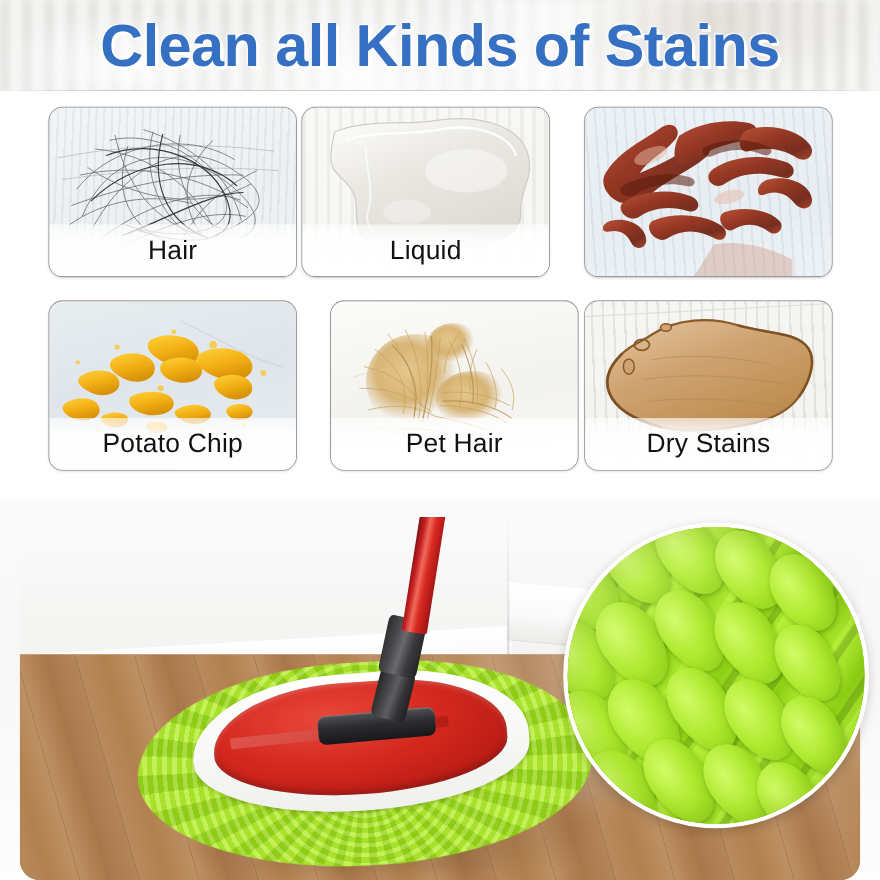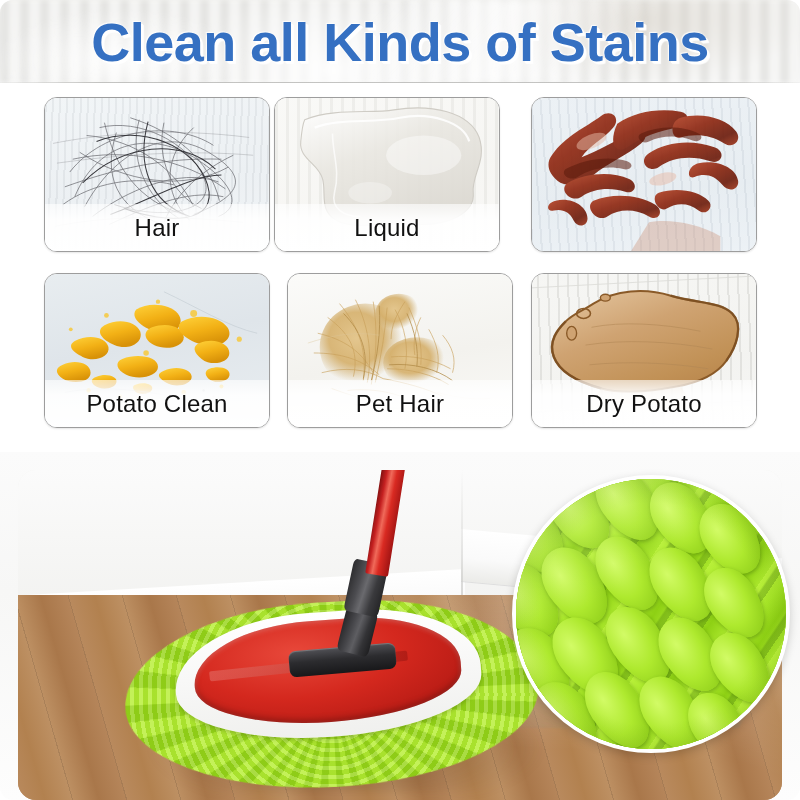--- a/index.html
+++ b/index.html
@@ -4,21 +4,21 @@
 <title>Clean all Kinds of Stains</title>
 <style>
   * { box-sizing: border-box; margin: 0; padding: 0; }
   html, body { width: 800px; height: 800px; }
   body {
     font-family: "Liberation Sans", sans-serif;
     background: #ffffff;
     overflow: hidden;
     position: relative;
   }
-  .page { position: relative; width: 800px; height: 800px; overflow: hidden; background:#fff;border-radius:13px; }
+  .page { position: relative; width: 800px; height: 800px; overflow: hidden; background:#fff; }
 
   
   .header {
     position: absolute; left: 0; top: 0; width: 800px; height: 83px;
     overflow: hidden;
     background: linear-gradient(180deg,#f2f2f0 0%, #ececeb 45%, #f7f7f6 100%);
   }
   .header-bg {
     position: absolute; inset: 0;
     background:
@@ -76,21 +76,21 @@
     background: linear-gradient(180deg, rgba(255,255,255,.62) 0%, rgba(255,255,255,.93) 32%, rgba(255,255,255,.99) 100%);
     display: flex; align-items: center; justify-content: center;
     font-size: 24px; color: #111; letter-spacing: .2px;
   }
 
   
   .c0 { left: 44px;  top: 14px;  }
   .c1 { left: 274px; top: 14px;  }
   .c2 { left: 531px; top: 14px;  }
   .c3 { left: 44px;  top: 190px; }
-  .c4 { left: 287px; top: 190px; }
+  .c4 { left: 300px; top: 190px; }
   .c5 { left: 531px; top: 190px; }
 
   
   
   .ph-hair {
     background:
       repeating-linear-gradient(92deg, rgba(222,226,229,.55) 0 2px, rgba(245,248,250,.5) 2px 7px),
       linear-gradient(170deg,#eef2f4,#e3e8ec 55%,#eceff2);
   }
   .hair-svg { position:absolute; inset:0; width:100%; height:100%; }
@@ -459,21 +459,21 @@
             <path d="M20 120 C60 112, 110 118, 160 132"></path>
           </g>
           <g fill="#8d959b" opacity=".45">
             <circle cx="160" cy="118" r="1.2"></circle>
               <circle cx="170" cy="124" r="1"></circle>
             <circle cx="120" cy="132" r="1.1"></circle>
               <circle cx="96" cy="128" r=".9"></circle>
           </g>
         </svg>
       </div>
-      <div class="caption">Potato Clean</div>
+      <div class="caption">Potato Chip</div>
     </div>
 
     <div class="card c4">
       <div class="photo ph-pet">
         <svg viewBox="0 0 226 155" preserveAspectRatio="none" style="position:absolute;inset:0;width:100%;height:100%">
           <defs>
             <radialGradient id="fur" cx="40%" cy="40%">
               <stop offset="0%" stop-color="#e3c489" stop-opacity=".95"></stop>
               <stop offset="60%" stop-color="#d3ab62" stop-opacity=".85"></stop>
               <stop offset="100%" stop-color="#c9a45d" stop-opacity="0"></stop>
@@ -544,21 +544,21 @@
             <path d="M54 72 C92 66, 140 68, 182 76"></path>
             <path d="M58 92 C96 88, 140 90, 178 96"></path>
           </g>
           <path d="M70 116 C96 122, 124 120, 150 114 L158 126 C124 134, 92 134, 62 126 Z" fill="#d8b288" opacity=".35"></path>
           <g stroke="#dcdcd8" stroke-width="1" opacity=".85" fill="none">
             <path d="M0 14 L226 2"></path>
             <path d="M0 140 L226 128"></path>
           </g>
         </svg>
       </div>
-      <div class="caption">Dry Potato</div>
+      <div class="caption">Dry Stains</div>
     </div>
 
   </div>
 
   <div class="bottom">
     <div class="scene">
       <div class="wall"></div>
       <div class="baseboard-l"></div>
       <div class="baseboard-r"></div>
       <div class="wall-corner"></div>

